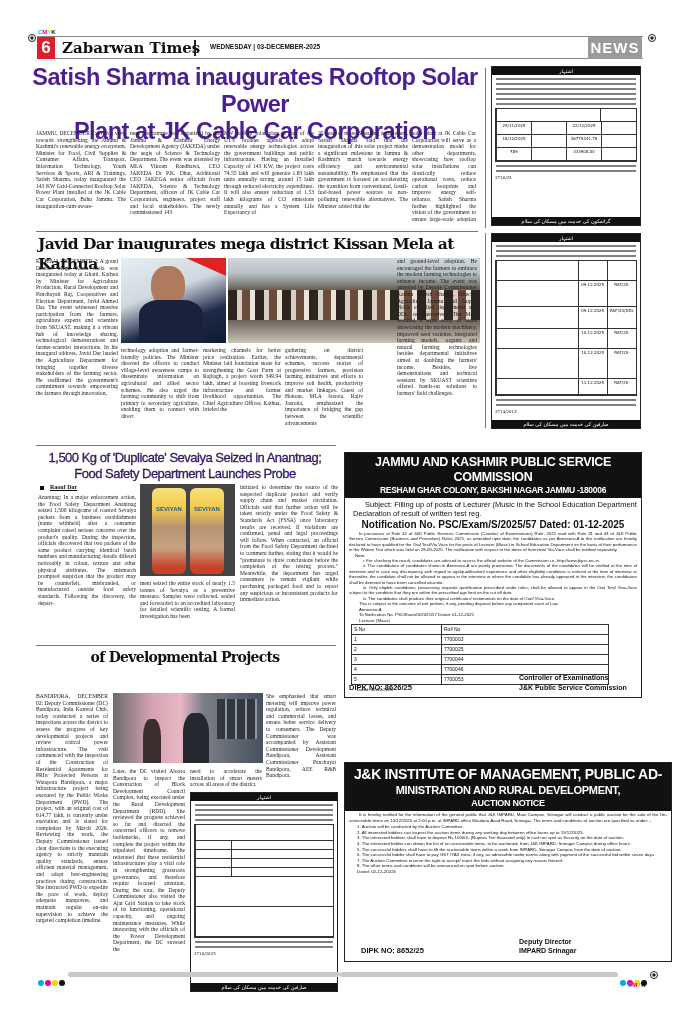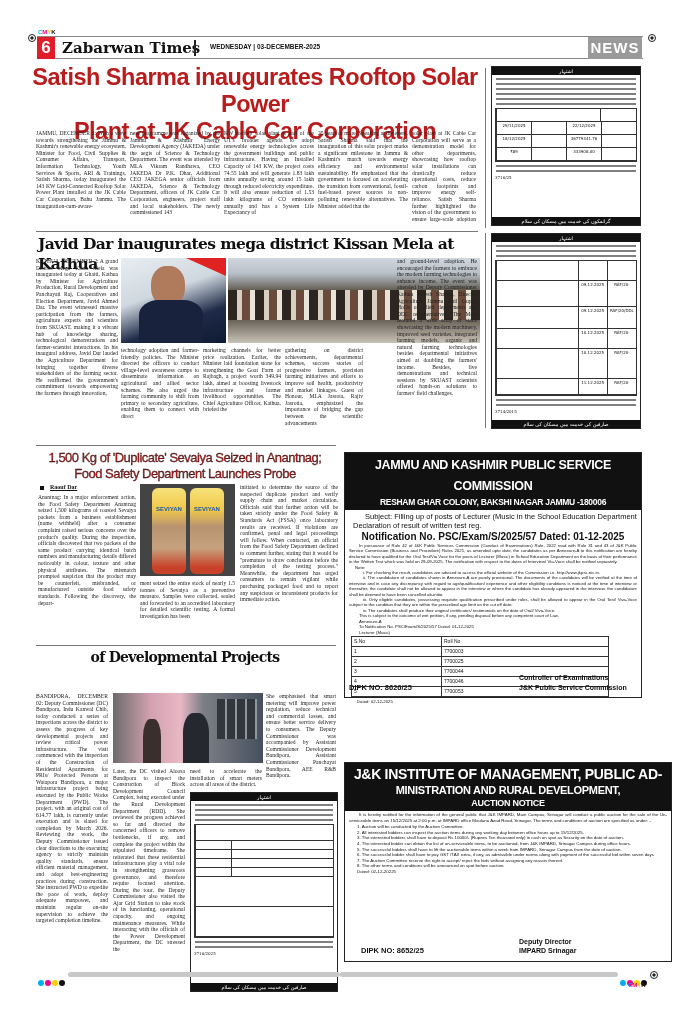--- a/index.html
+++ b/index.html
@@ -7,21 +7,21 @@
 .abs{position:absolute}
 .regmark{width:8px;height:8px;border-radius:50%;border:1px solid #222;background:radial-gradient(circle,#222 35%,#fff 40%)}
 .cmyk{font-family:"Liberation Sans",sans-serif;font-weight:bold;font-size:6px;letter-spacing:0}
 .cmyk .c{color:#00aeef}.cmyk .m{color:#ec008c}.cmyk .y{color:#e5c700}.cmyk .k{color:#111}
 .mast{left:37px;top:36px;width:606px;height:23px;border-top:1px solid #888;border-bottom:1px solid #888}
 .pagenum{left:37px;top:37px;width:18px;height:22px;background:#e11d2a;color:#fff;font-family:"Liberation Sans",sans-serif;font-weight:bold;font-size:17px;text-align:center;line-height:22px}
 .paper{left:62px;top:37px;font-family:"DejaVu Serif",serif;font-size:15px;font-weight:bold;line-height:22px}
 .mastsep{left:194px;top:40px;width:2px;height:16px;background:#222}
 .mdate{left:210px;top:43px;font-family:"Liberation Sans",sans-serif;font-size:6.5px;font-weight:bold}
 .newsbox{left:588px;top:37px;width:54px;height:22px;background:#9a9a9a;color:#fff;font-family:"Liberation Sans",sans-serif;font-weight:bold;font-size:15px;text-align:center;line-height:22px;letter-spacing:1px}
-.h1{font-family:"Liberation Sans",sans-serif;font-weight:bold;text-align:center;color:#b91c1c;letter-spacing:-0.5px}
+.h1{font-family:"Liberation Sans",sans-serif;font-weight:bold;text-align:center;color:#4c1d95;letter-spacing:-0.5px}
 .col{font-family:"Liberation Serif",serif;font-size:5.6px;line-height:6.6px;text-align:justify;color:#222;overflow:hidden}
 .rule{background:#777}
 .photo{overflow:hidden}
 .urdu{border:1px solid #222;background:#fff;overflow:hidden}
 .urdu .bar{background:#111;color:#fff;font-size:5px;text-align:center;font-family:"DejaVu Sans",sans-serif;line-height:8px;height:8px}
 .urdu .line{height:2px;background:#555;margin:3px 4px;opacity:.75}
 .urdu .grid{margin:2px 3px;border:1px solid #333}
 .urdu .grow{display:flex;border-bottom:1px solid #333;height:13px}
 .urdu .gcell{border-left:1px solid #333;flex:1;font-size:4px;font-family:"DejaVu Sans",sans-serif;padding:1px;text-align:center;overflow:hidden}
 .ad{border:1px solid #222;background:#fff;font-family:"Liberation Sans",sans-serif}
@@ -224,21 +224,21 @@
       </div>
   </div>
   <div class="line"></div>
     <div class="line"></div>
   <div style="font-size:4px;padding-left:3px">3716/2025</div>
   <div class="bar" style="position:absolute;bottom:0;left:0;right:0">صارفین کی خدمت میں مسکان کی سلام</div>
 </div>
 
 <div class="abs ad" style="left:344px;top:452px;width:298px;height:246px">
   <div class="adhead" style="padding:2px 0 2px">
-    <div style="font-size:12.5px;line-height:21px">JAMMU AND KASHMIR PUBLIC SERVICE COMMISSION</div>
+    <div style="font-size:12.5px;line-height:15px">JAMMU AND KASHMIR PUBLIC SERVICE COMMISSION</div>
     <div style="font-size:8.5px;line-height:11px">RESHAM GHAR COLONY, BAKSHI NAGAR JAMMU -180006</div>
   </div>
   <div style="font-size:7.5px;line-height:9px;padding:2px 4px 0 8px;text-indent:12px">Subject: Filling up of posts of Lecturer (Music in the School Education Department Declaration of result of written test reg.</div>
   <div style="font-size:10px;font-weight:bold;text-align:center;line-height:13px">Notification No. PSC/Exam/S/2025/57 Dated: 01-12-2025</div>
   <div class="adtxt" style="padding:0 4px;text-indent:10px;font-size:4.3px;line-height:5.4px">In pursuance of Rule 42 of J&amp;K Public Services Commission (Conduct of Examinations) Rule, 2022 read with Rule 31 and 43 of J&amp;K Public Service Commission (Business and Procedure) Rules 2021, as amended upto date, the candidates as per Annexure-A to this notification are hereby declared to have qualified for the Oral Test/Via Voce for the posts of Lecturer (Music) in School Education Department on the basis of their performance in the Written Test which was held on 29-09-2025. The notification with respect to the dates of Interview/ Via-Voce shall be notified separately.</div>
   <div class="adtxt" style="padding-left:10px;font-size:4.3px;line-height:5.4px">Note:</div>
   <div class="adtxt" style="padding:0 4px;font-size:4.3px;line-height:5.4px">
     <div style="text-indent:14px"><span>i.</span> <span>For checking the result, candidates are advised to access the official website of the Commission i.e. http://www.jkpsc.nic.in.</span></div>
     <div style="text-indent:14px"><span>ii.</span> <span>The candidature of candidates shown in Annexure-A are purely provisional. The documents of the candidates will be verified at the time of interview and in case any discrepancy with regard to age/qualification/ experience and other eligibility conditions is noticed at the time of interview or thereafter, the candidate shall not be allowed to appear in the interview or where the candidate has already appeared in the interview, the candidature shall be deemed to have been cancelled ab-initio.</span></div>
     <div style="text-indent:14px"><span>iii.</span> <span>Only eligible candidates, possessing requisite qualification prescribed under rules, shall be allowed to appear in the Oral Test/ Viva-Voce subject to the condition that they are within the prescribed age limit on the cut off date.</span></div>

